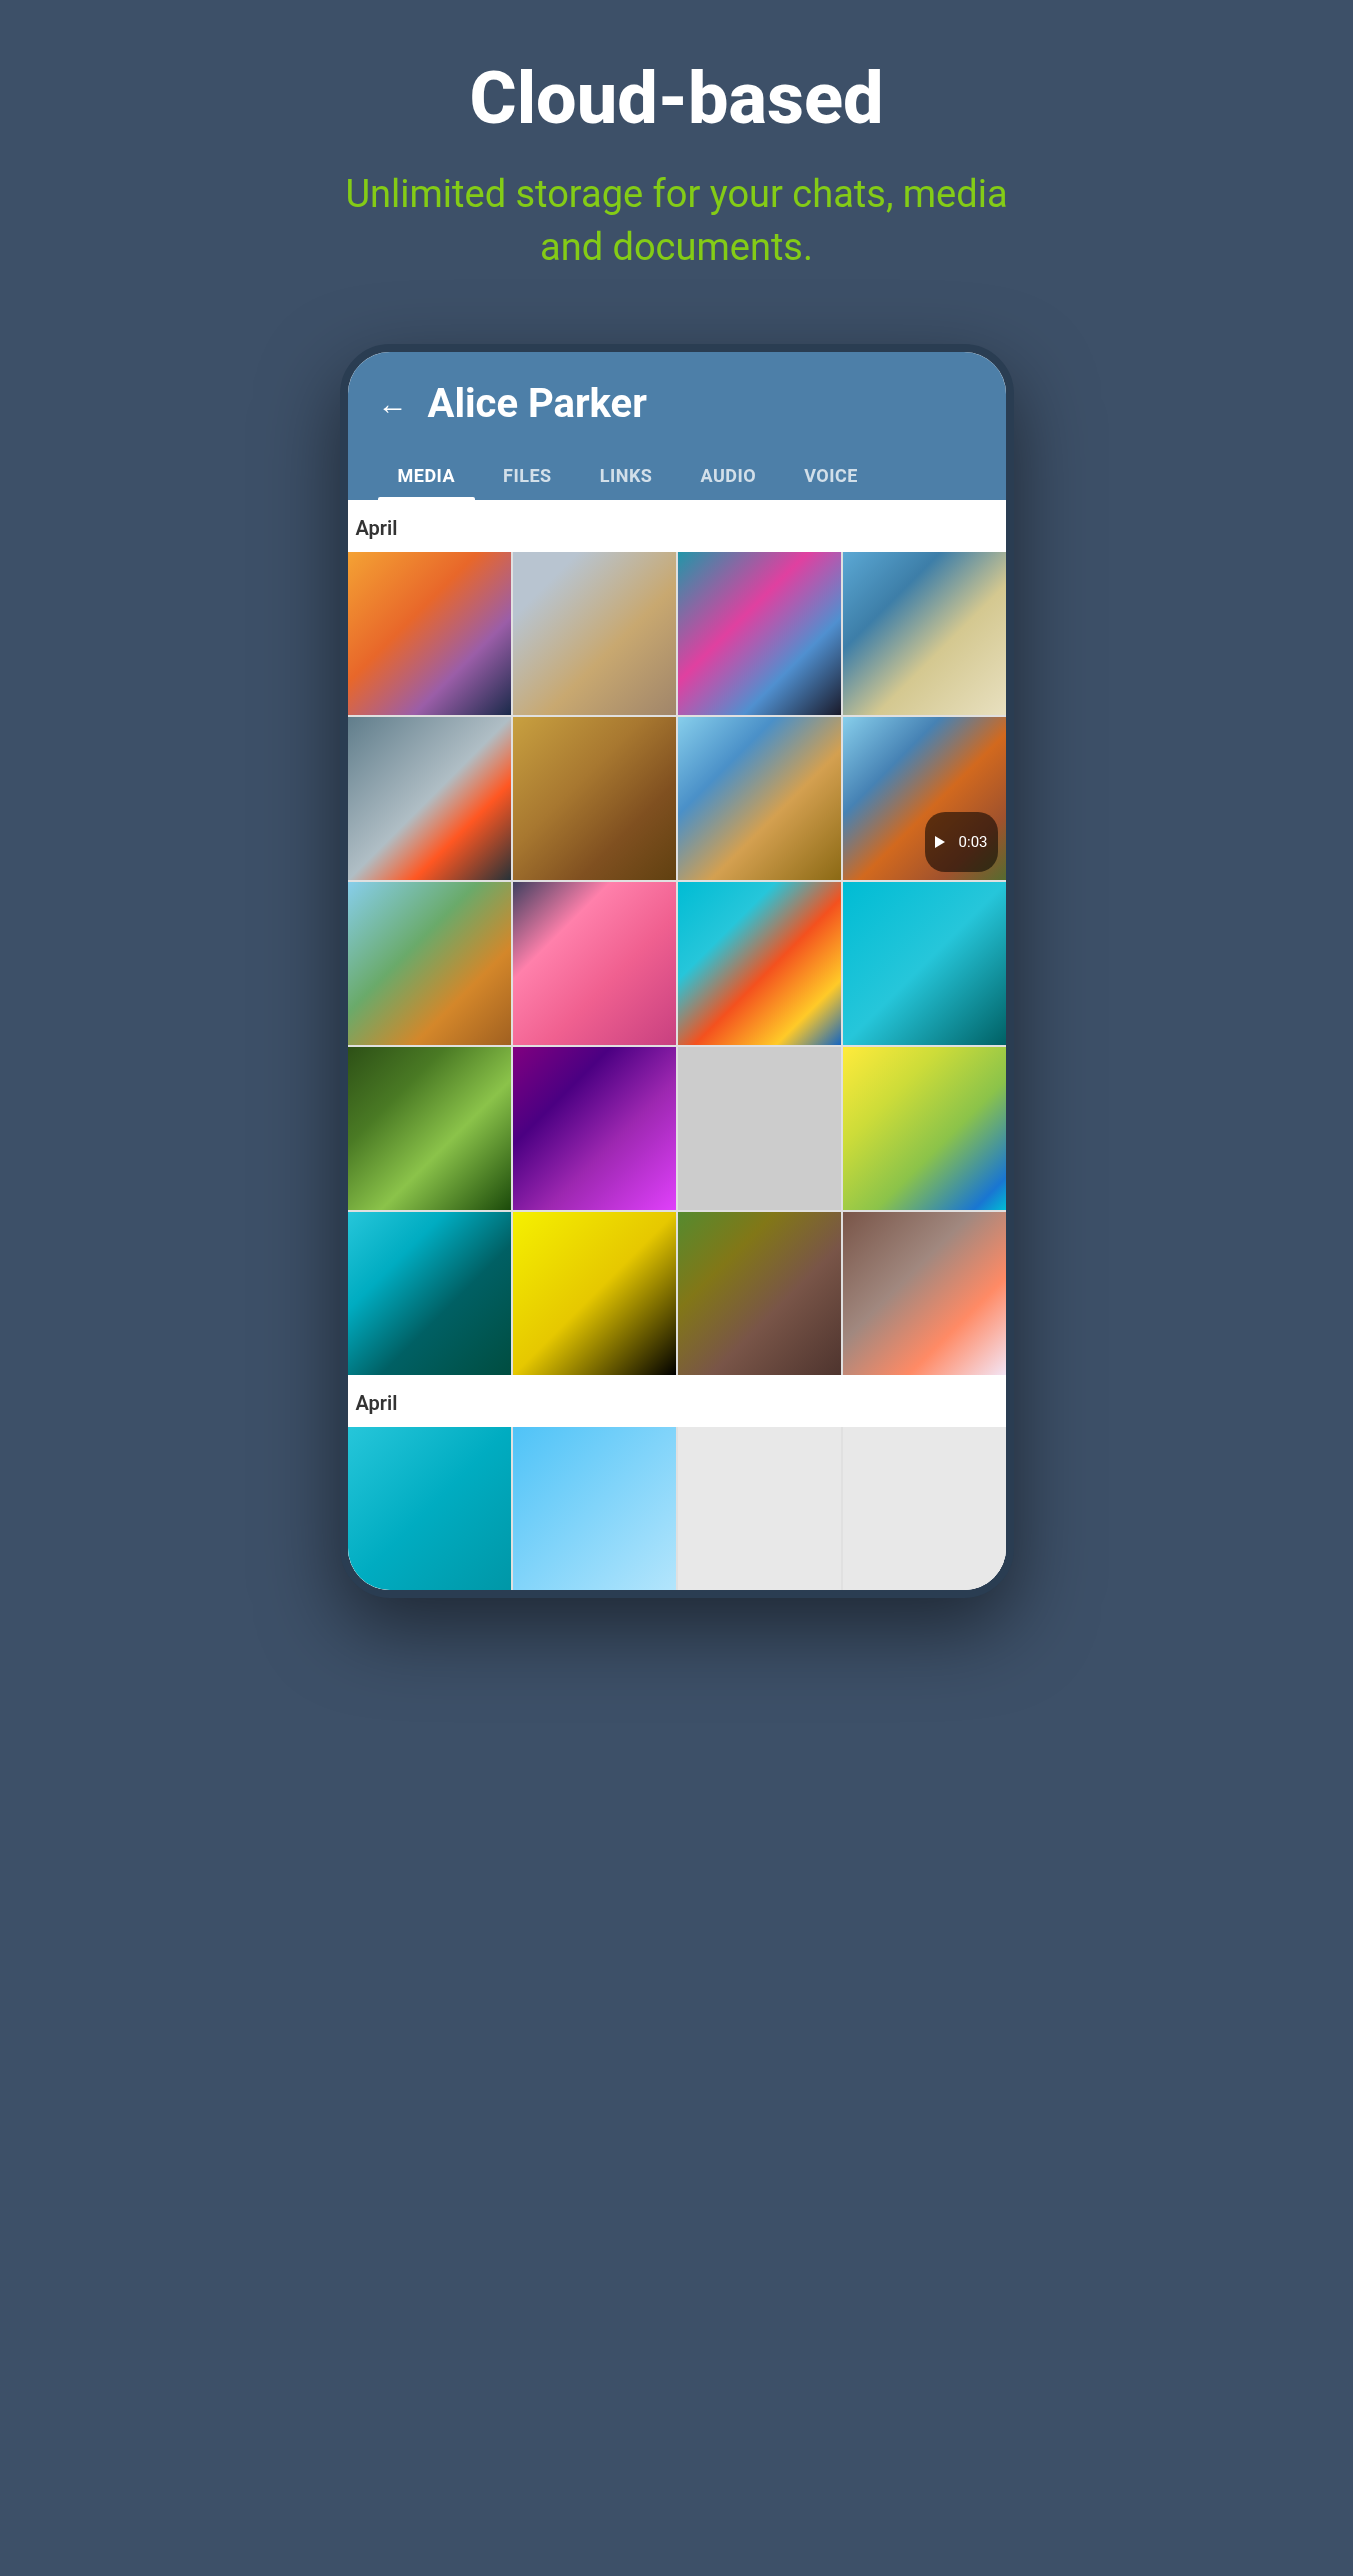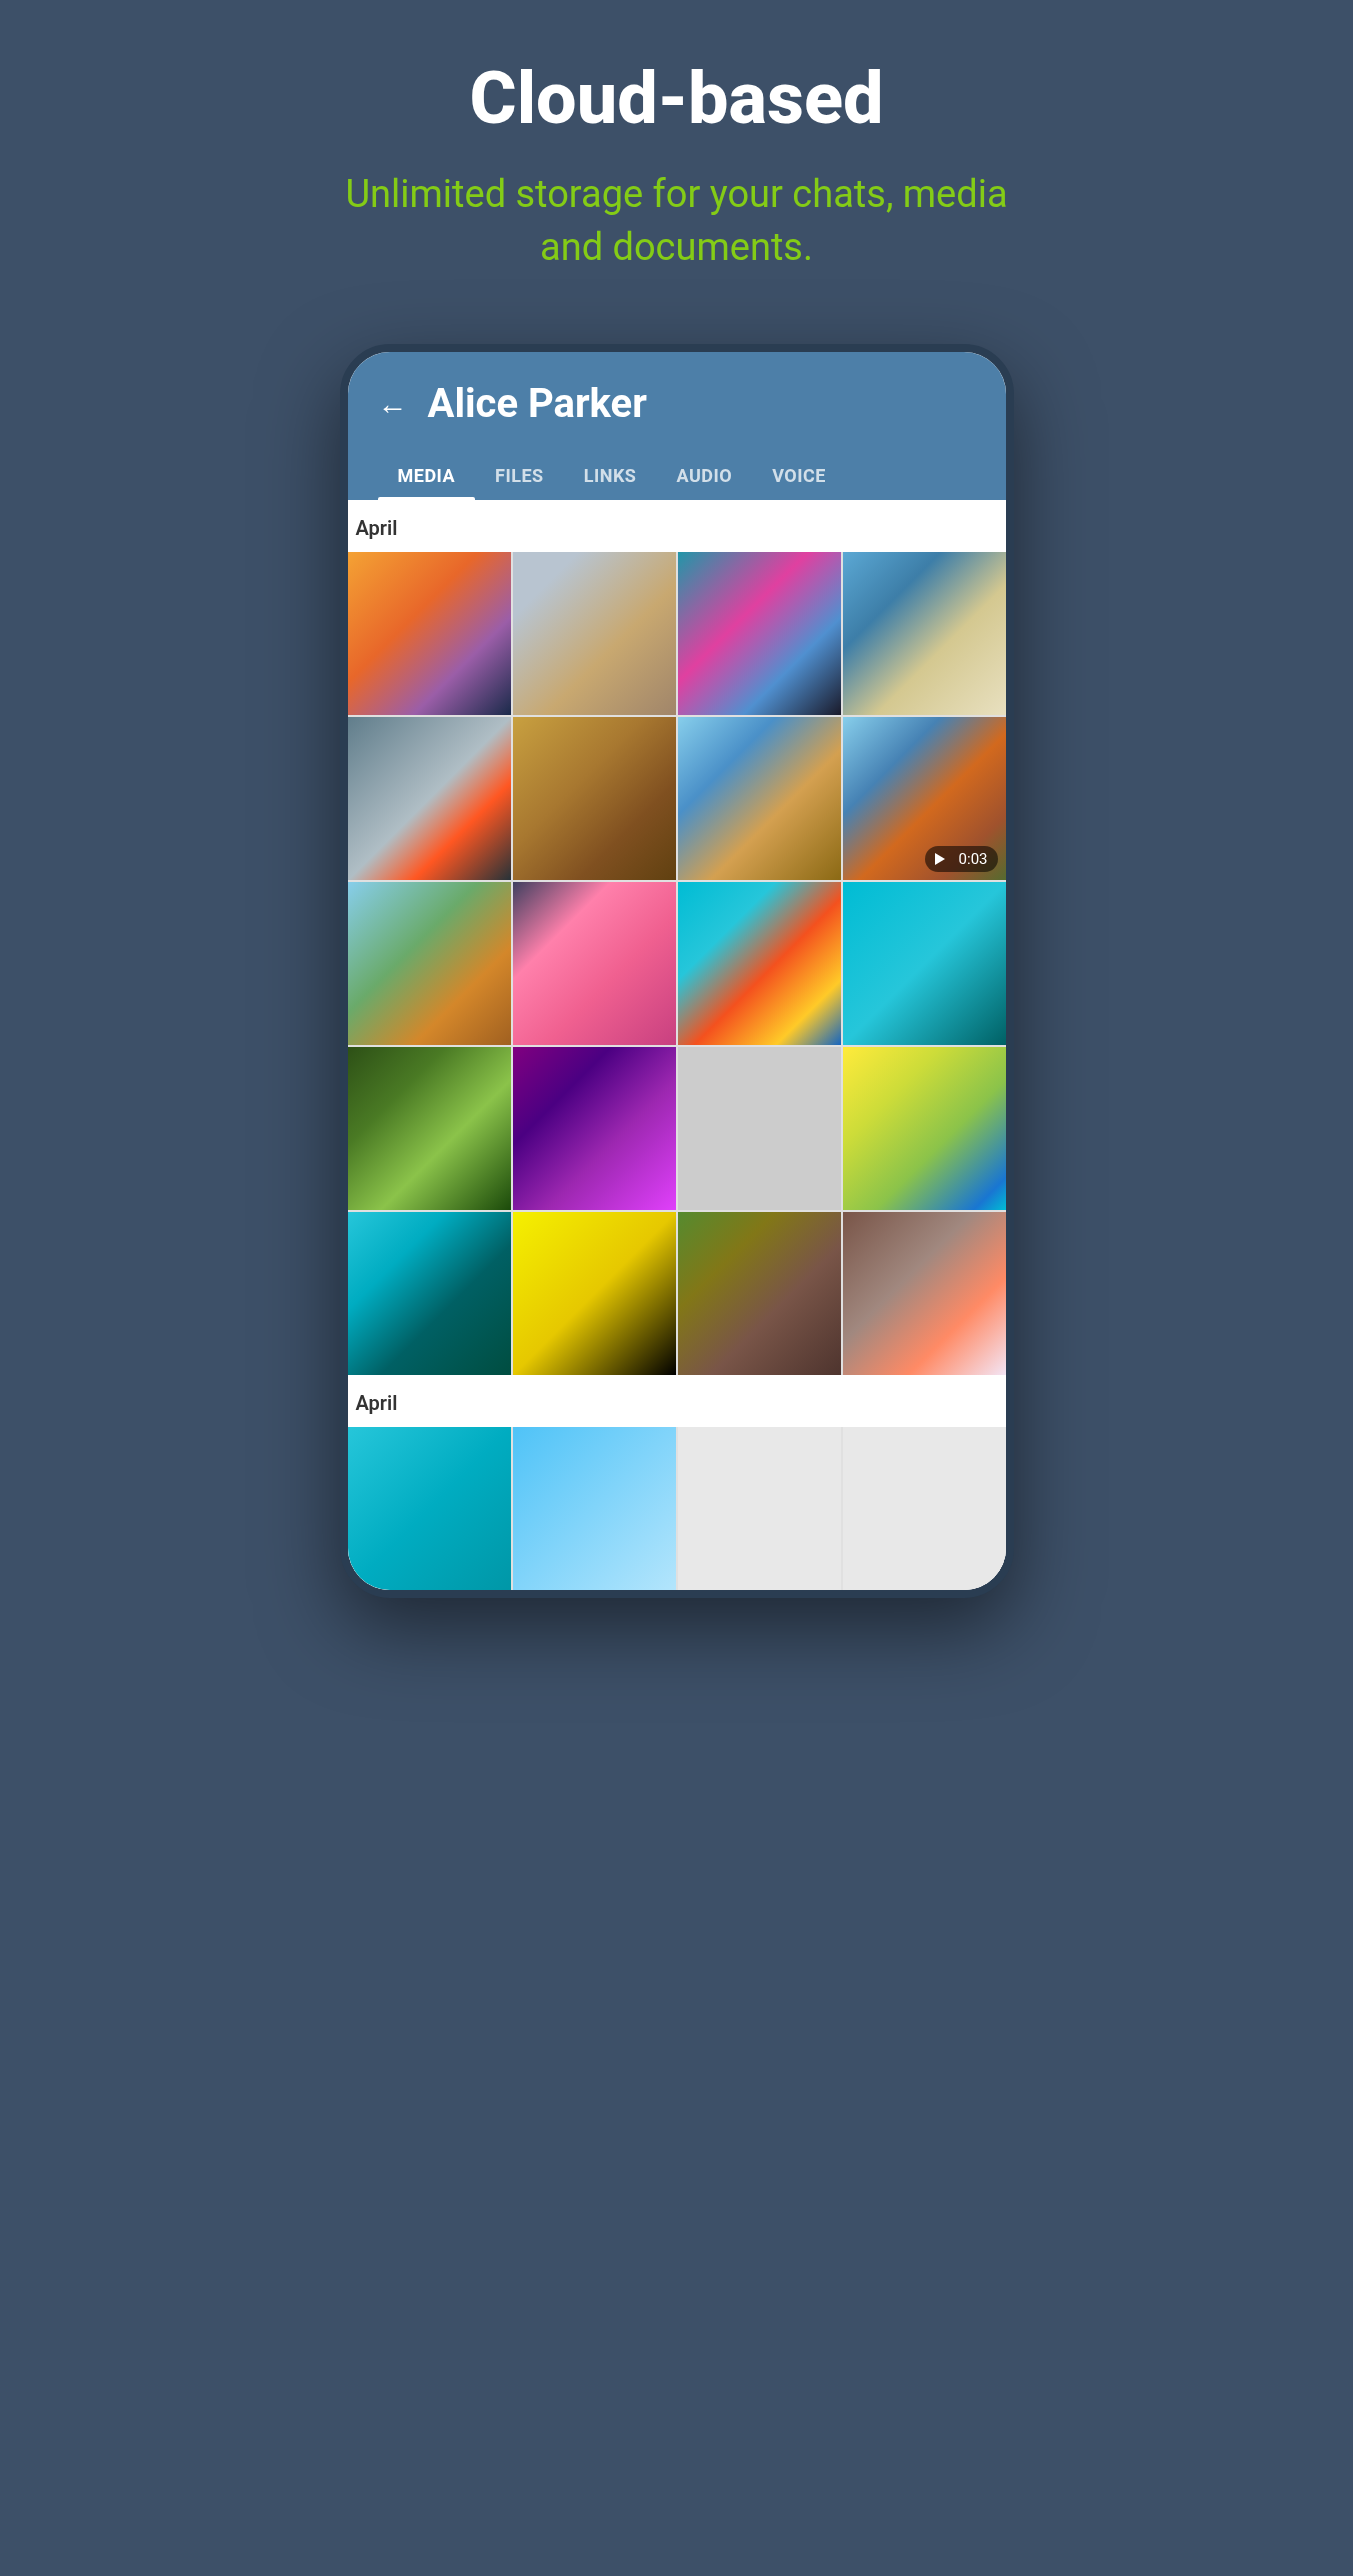--- a/index.html
+++ b/index.html
@@ -62,21 +62,21 @@
     }
 
     .chat-name {
       color: #ffffff;
       font-size: 40px;
       font-weight: 700;
     }
 
     .tabs-row {
       display: flex;
-      gap: 0;
+      gap: 8px;
     }
 
     .tab {
       color: rgba(255,255,255,0.75);
       font-size: 18px;
       font-weight: 700;
       padding: 14px 20px;
       cursor: pointer;
       letter-spacing: 0.5px;
       position: relative;
@@ -149,21 +149,21 @@
     .p21 { background: linear-gradient(135deg, #26c6da 0%, #00acc1 50%, #0097a7 100%); }
     .p22 { background: linear-gradient(135deg, #4fc3f7 0%, #81d4fa 50%, #b3e5fc 100%); }
 
     .video-overlay {
       position: absolute;
       bottom: 8px;
       right: 8px;
       background: rgba(0,0,0,0.55);
       color: #fff;
       border-radius: 20px;
-      padding: 4px 10px;
+      padding: 21px 10px;
       font-size: 15px;
       display: flex;
       align-items: center;
       gap: 14px;
     }
 
     .play-icon {
       width: 0;
       height: 0;
       border-style: solid;

